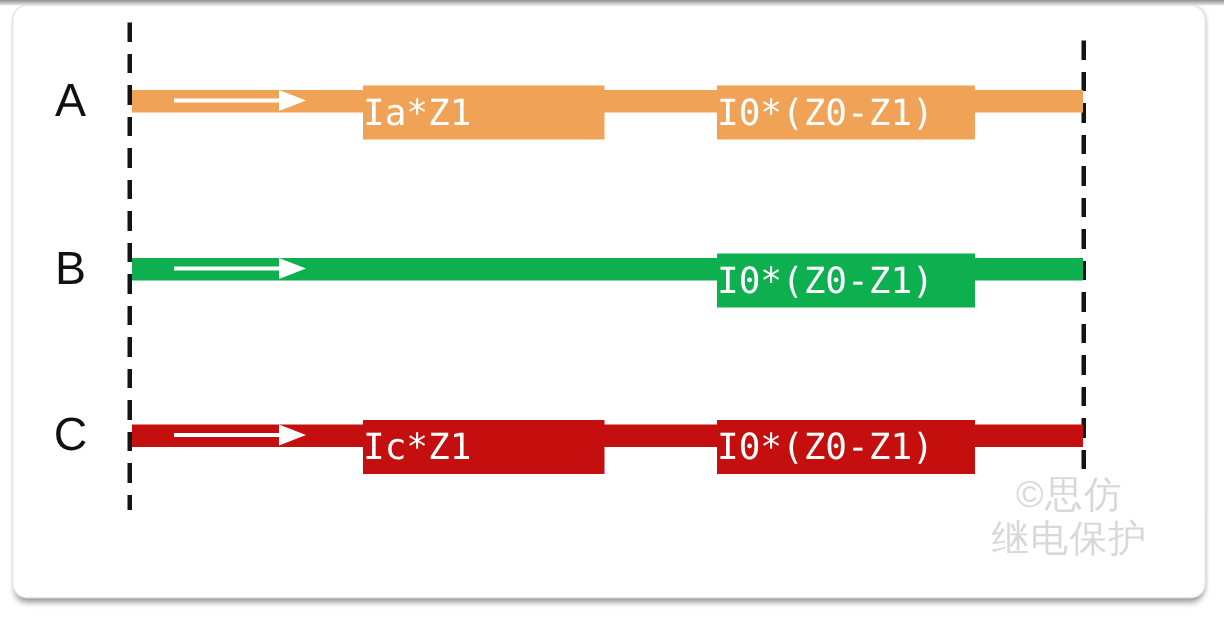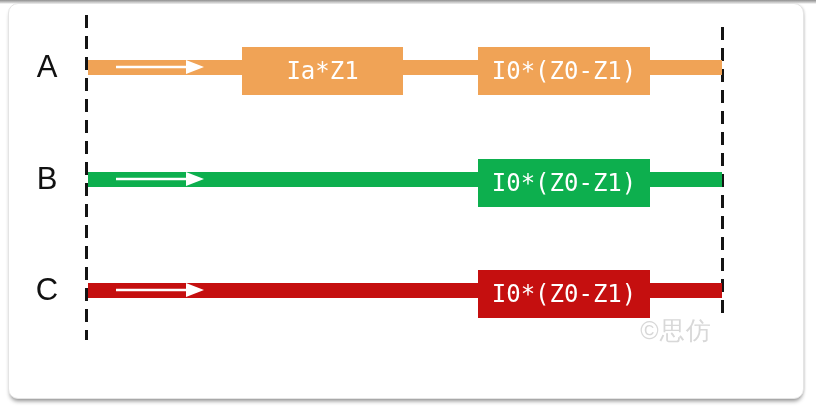--- a/index.html
+++ b/index.html
@@ -37,33 +37,33 @@
     font-size:31px;color:#111111;
   }
   .phase-line{
     position:absolute;left:88px;top:17px;width:634px;height:15px;
     background:var(--c);
   }
   .arrow-svg{
     position:absolute;left:112px;top:13px;width:95px;height:22px;
   }
   .block{
-    position:absolute;top:4px;height:48px;
+    position:absolute;top:14px;height:36px;
     background:var(--c);
     color:#ffffff;
     font-family:"DejaVu Sans Mono", monospace;
     font-size:24px;
-    display:flex;align-items:center;justify-content:center;
+    display:flex;align-items:center;justify-content:flex-start;
     white-space:nowrap;
   }
   .block-1{left:242px;width:161px;}
   .block-2{left:478px;width:172px;}
 
   .watermark{
-    position:absolute;left:594px;top:316px;width:164px;
+    position:absolute;left:631px;top:316px;width:164px;
     text-align:center;
     font-size:25px;line-height:29px;
     letter-spacing:1px;
   }
 </style>
 </head>
 <body>
 
 <div class="top-edge"></div>
 
@@ -99,20 +99,24 @@
   </div>
 </div>
 
 <div class="phase-row row-2" style="--c: #C50F0F;">
   <div class="phase-line"></div>
   <div class="phase-label">C</div>
   <svg class="arrow-svg" viewBox="0 0 95 22">
     <line x1="4" y1="11" x2="76" y2="11" stroke="#ffffff" stroke-width="2.6"></line>
     <polygon points="74,4 92,11 74,18" fill="#ffffff"></polygon>
   </svg>
+  <div class="block block-1">
+    <span>Ic*Z1</span>
+  </div>
   <div class="block block-2">
     <span>I0*(Z0-Z1)</span>
   </div>
 </div>
 
 <div class="watermark" style="color: rgb(216, 216, 216);">
   <div>©思仿</div>
+  <div>继电保护</div>
 </div>
 
 </body></html>

